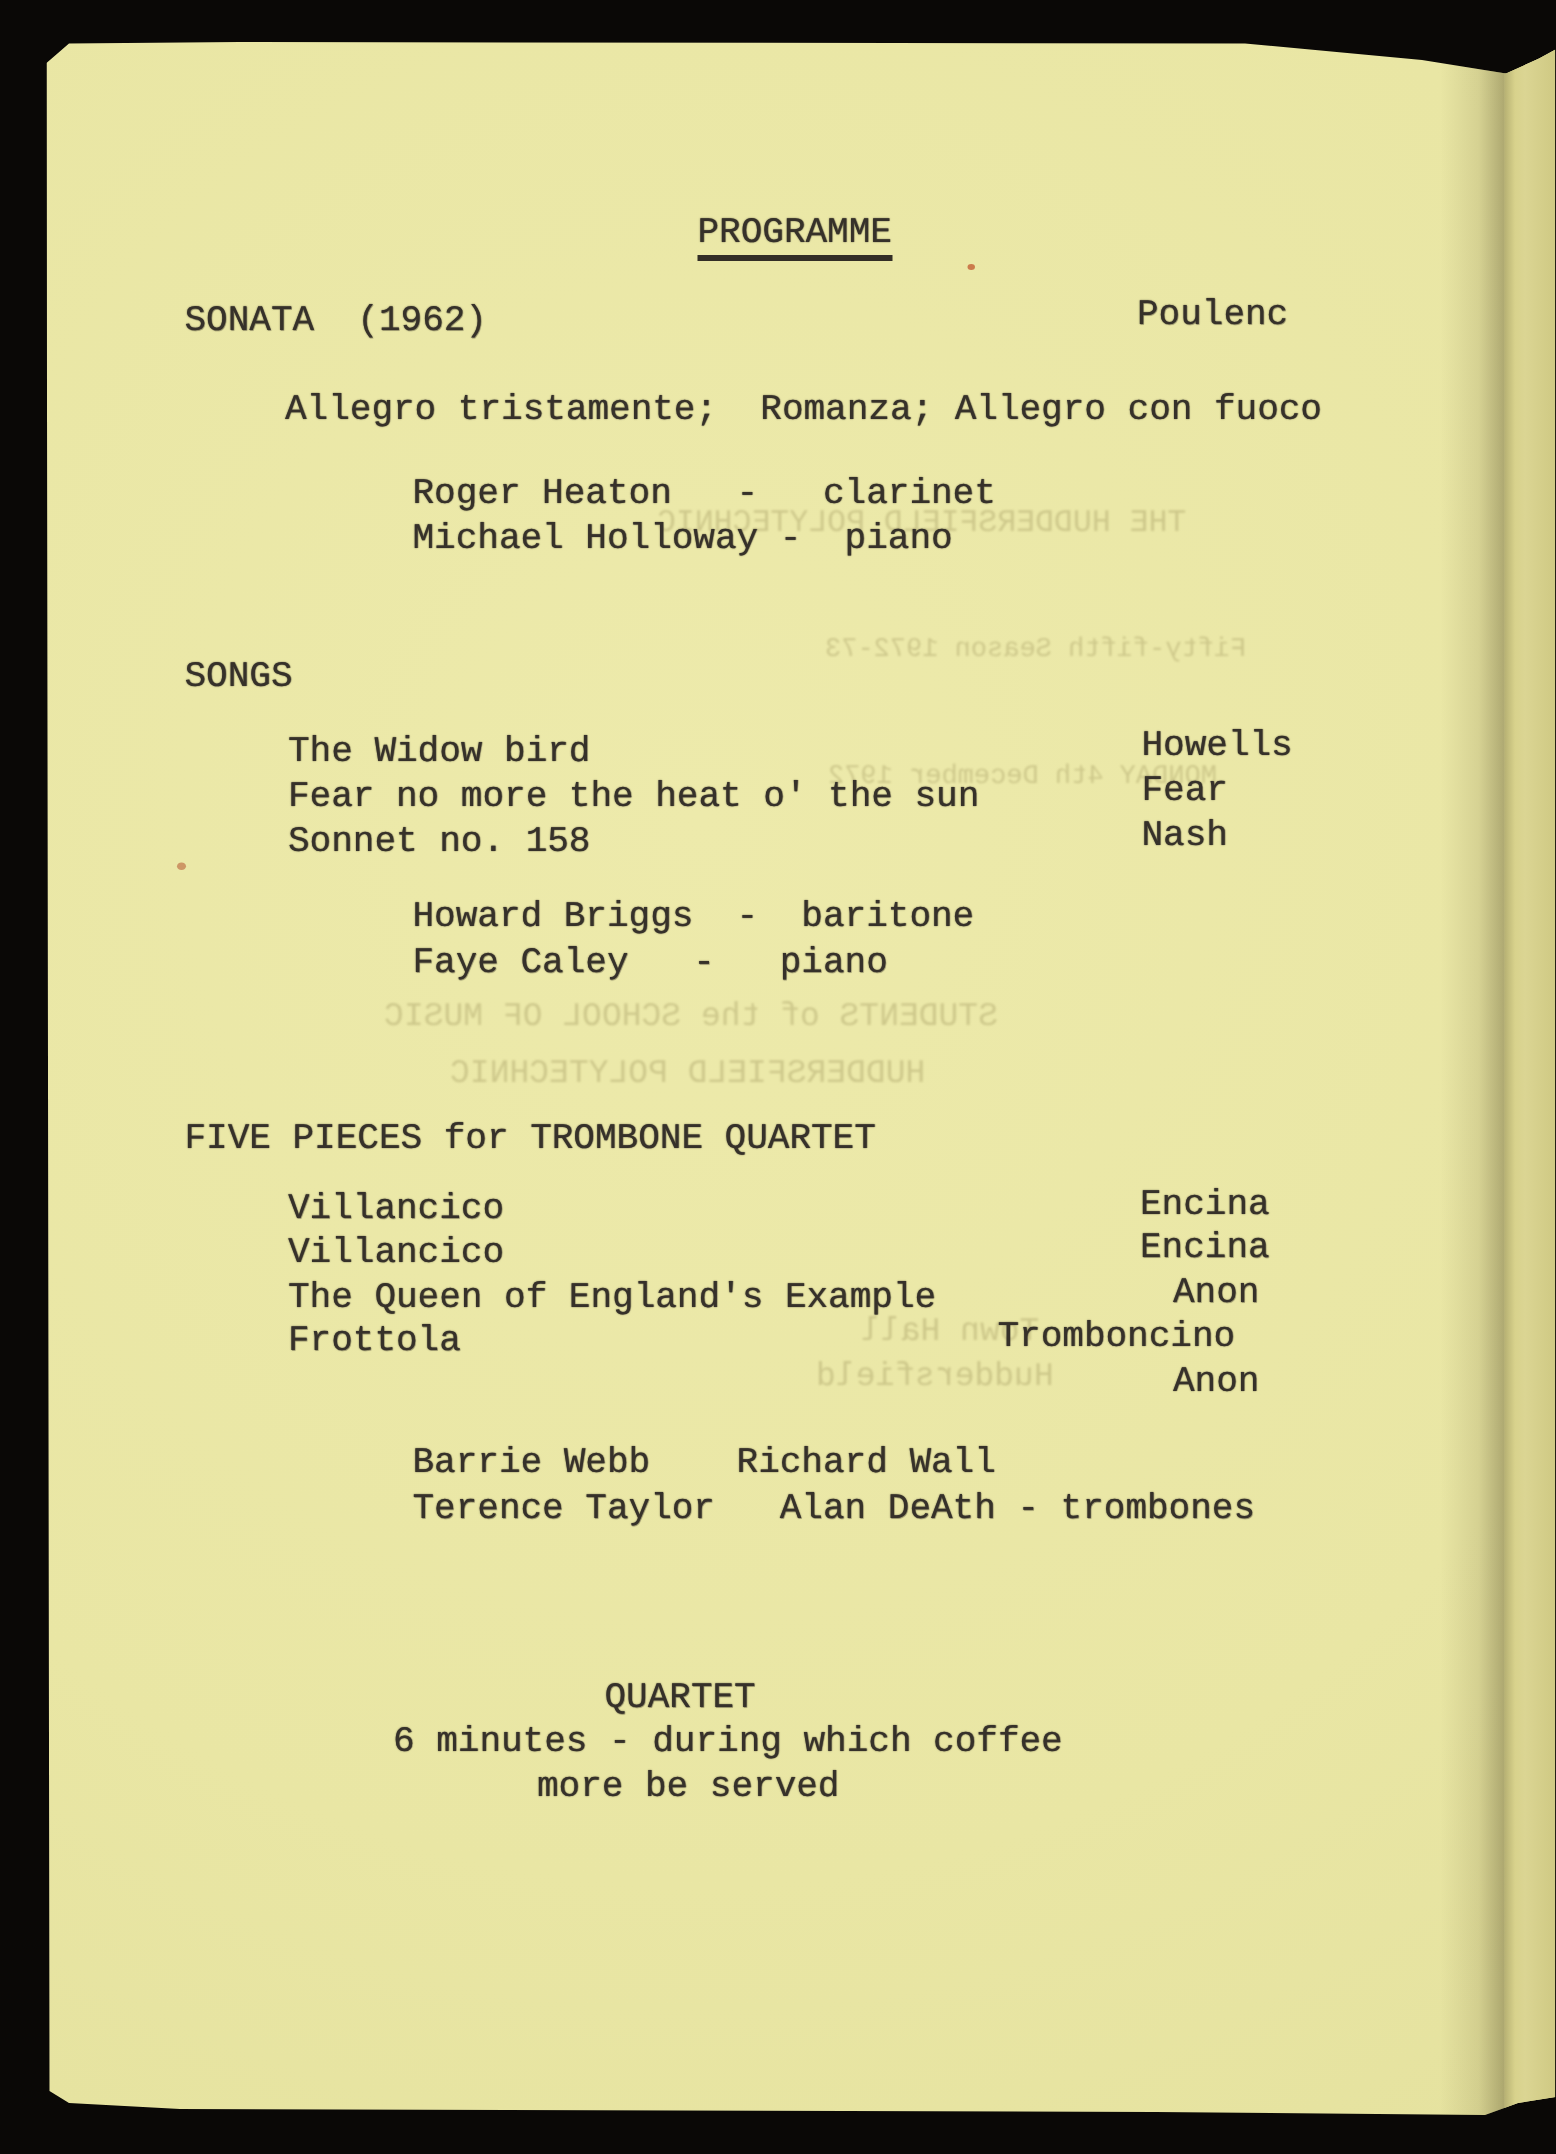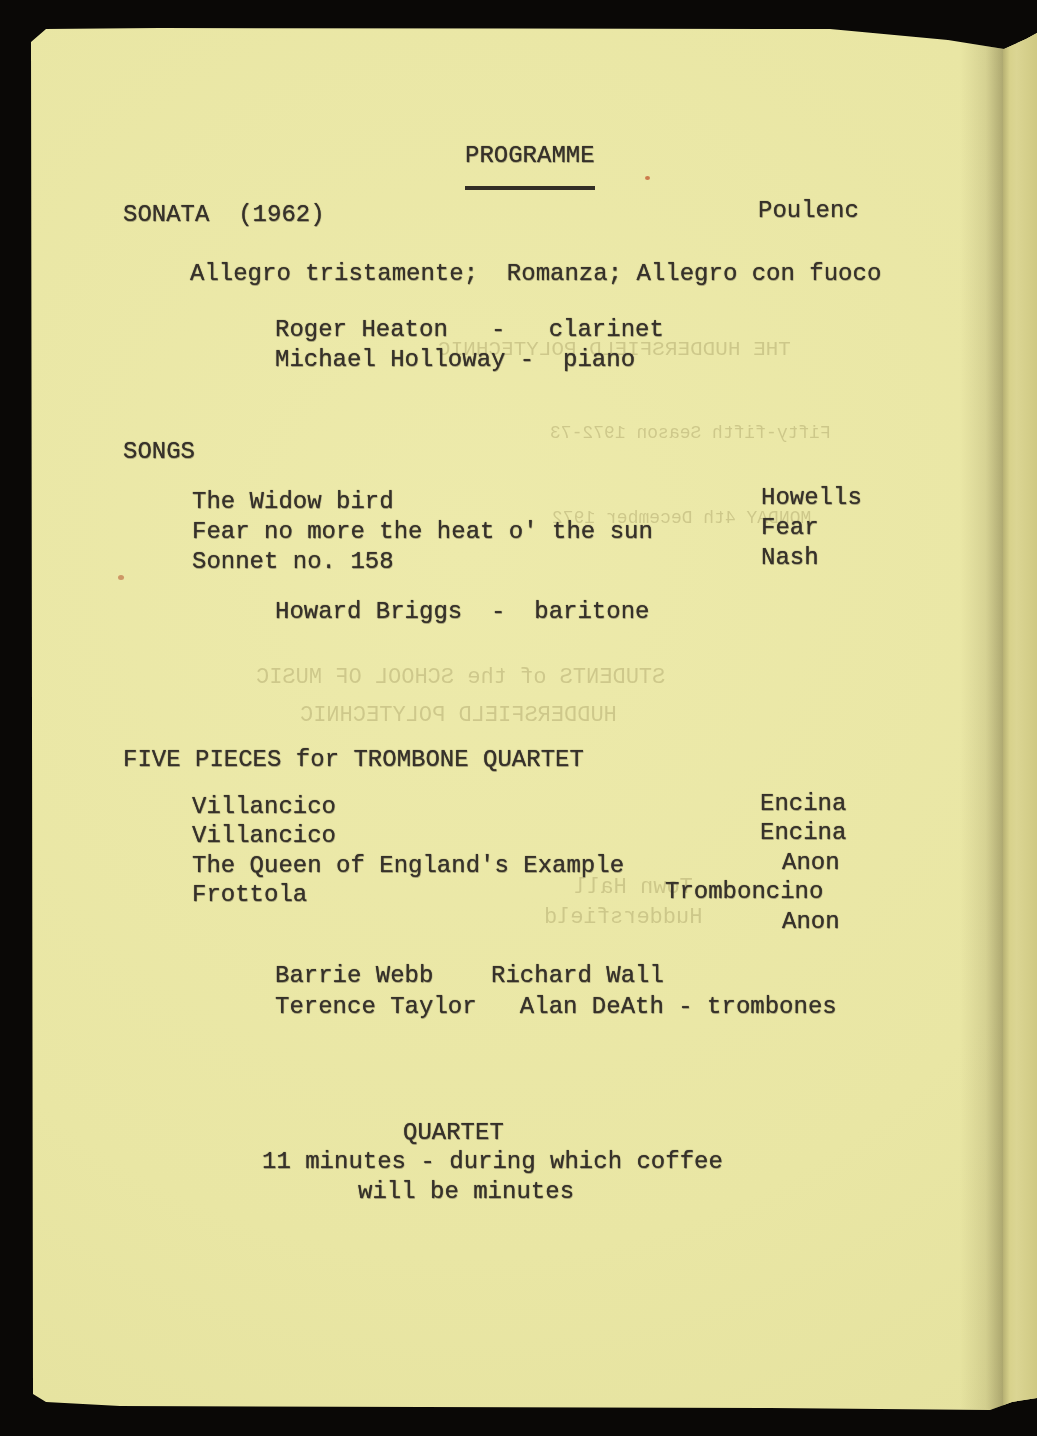--- a/index.html
+++ b/index.html
@@ -21,21 +21,21 @@
     position:absolute;top:0;bottom:0;left:960px;width:43px;
     background:linear-gradient(90deg,rgba(110,100,50,0) 0%,rgba(110,100,50,0.16) 60%,rgba(85,76,36,0.40) 100%);
   }
 
   .tw{
     position:absolute;
     font-family:"Liberation Mono","DejaVu Sans Mono",monospace;
     font-size:24px;line-height:1.15;color:#36312a;white-space:pre;
     text-shadow:0 0 1px rgba(52,47,38,0.85), 0.5px 0.5px 0 rgba(52,47,38,0.30);
   }
-  .title{border-bottom:4px solid #332e26;padding-bottom:16px;}
+  .title{border-bottom:4px solid #332e26;padding-bottom:0;}
 
   .bleed{
     position:absolute;
     font-family:"Liberation Mono","DejaVu Sans Mono",monospace;
     color:#8a7f48;opacity:0.30;transform:scaleX(-1);filter:blur(0.6px);
     white-space:pre;line-height:1.1;
   }
   .speck{position:absolute;border-radius:50%;}
 </style>
 </head>
@@ -67,32 +67,33 @@
     <div class="tw" style="left:275px;top:346px">Michael Holloway -  piano</div>
 
     <div class="tw" style="left:123px;top:438px">SONGS</div>
     <div class="tw" style="left:192px;top:488px">The Widow bird</div>
     <div class="tw" style="left:761px;top:484px">Howells</div>
     <div class="tw" style="left:192px;top:518px">Fear no more the heat o' the sun</div>
     <div class="tw" style="left:761px;top:514px">Fear</div>
     <div class="tw" style="left:192px;top:548px">Sonnet no. 158</div>
     <div class="tw" style="left:761px;top:544px">Nash</div>
     <div class="tw" style="left:275px;top:598px">Howard Briggs  -  baritone</div>
+    <div class="tw" style="left:275px;top:629px">Faye Caley   -   piano</div>
 
     <div class="tw" style="left:123px;top:746px">FIVE PIECES for TROMBONE QUARTET</div>
     <div class="tw" style="left:192px;top:793px">Villancico</div>
     <div class="tw" style="left:760px;top:790px">Encina</div>
     <div class="tw" style="left:192px;top:822px">Villancico</div>
     <div class="tw" style="left:760px;top:819px">Encina</div>
     <div class="tw" style="left:192px;top:852px">The Queen of England's Example</div>
     <div class="tw" style="left:782px;top:849px">Anon</div>
     <div class="tw" style="left:192px;top:881px">Frottola</div>
     <div class="tw" style="left:665px;top:878px">Tromboncino</div>
     <div class="tw" style="left:782px;top:908px">Anon</div>
     <div class="tw" style="left:275px;top:962px">Barrie Webb    Richard Wall</div>
     <div class="tw" style="left:275px;top:993px">Terence Taylor   Alan DeAth - trombones</div>
 
     <div class="tw" style="left:403px;top:1119px">QUARTET</div>
-    <div class="tw" style="left:262px;top:1148px">11 minutes - during which coffee</div>
-    <div class="tw" style="left:358px;top:1178px">will be minutes</div>
+    <div class="tw" style="left:262px;top:1148px">6 minutes - during which coffee</div>
+    <div class="tw" style="left:358px;top:1178px">more be served</div>
 
   </div>
 </div>
 
 </body></html>

